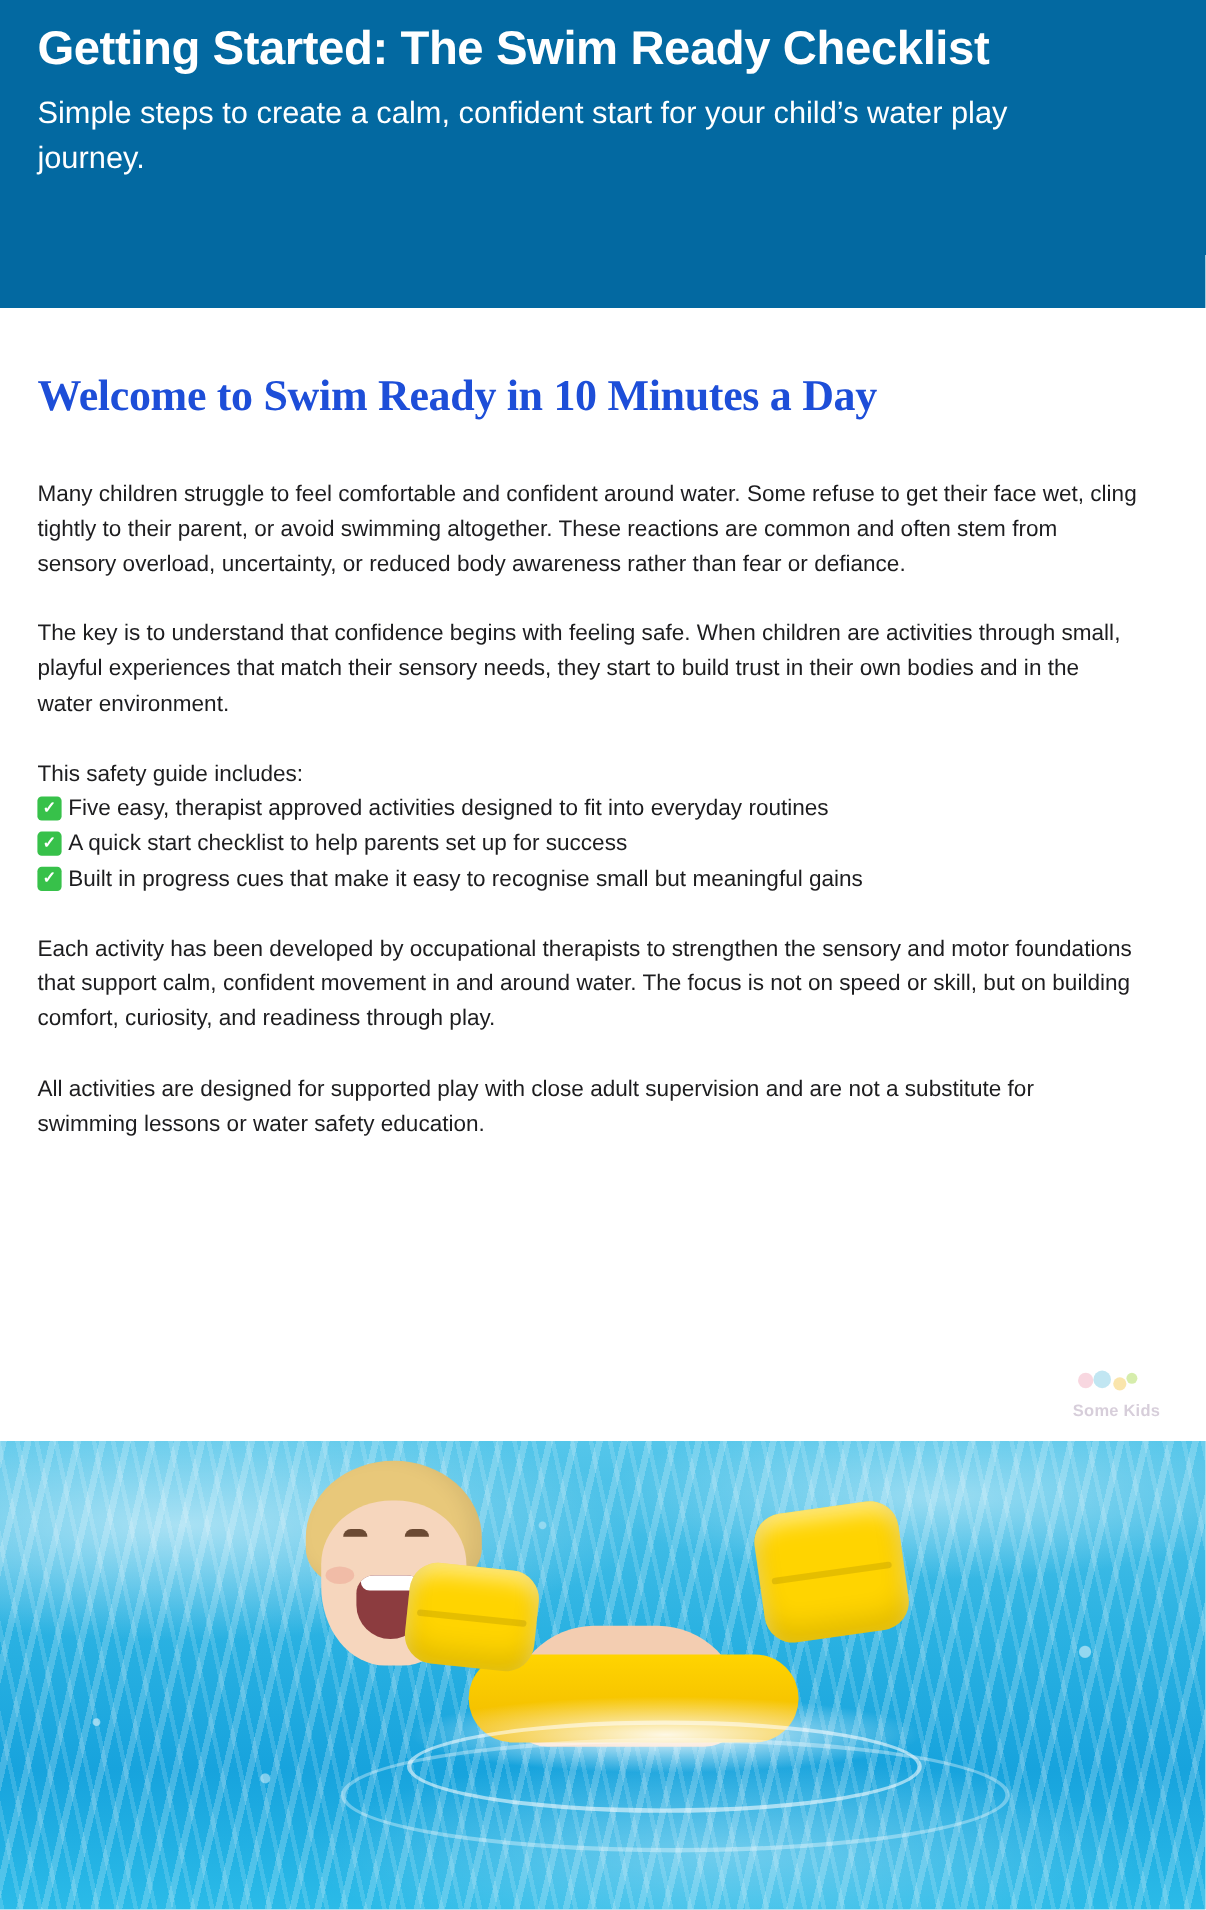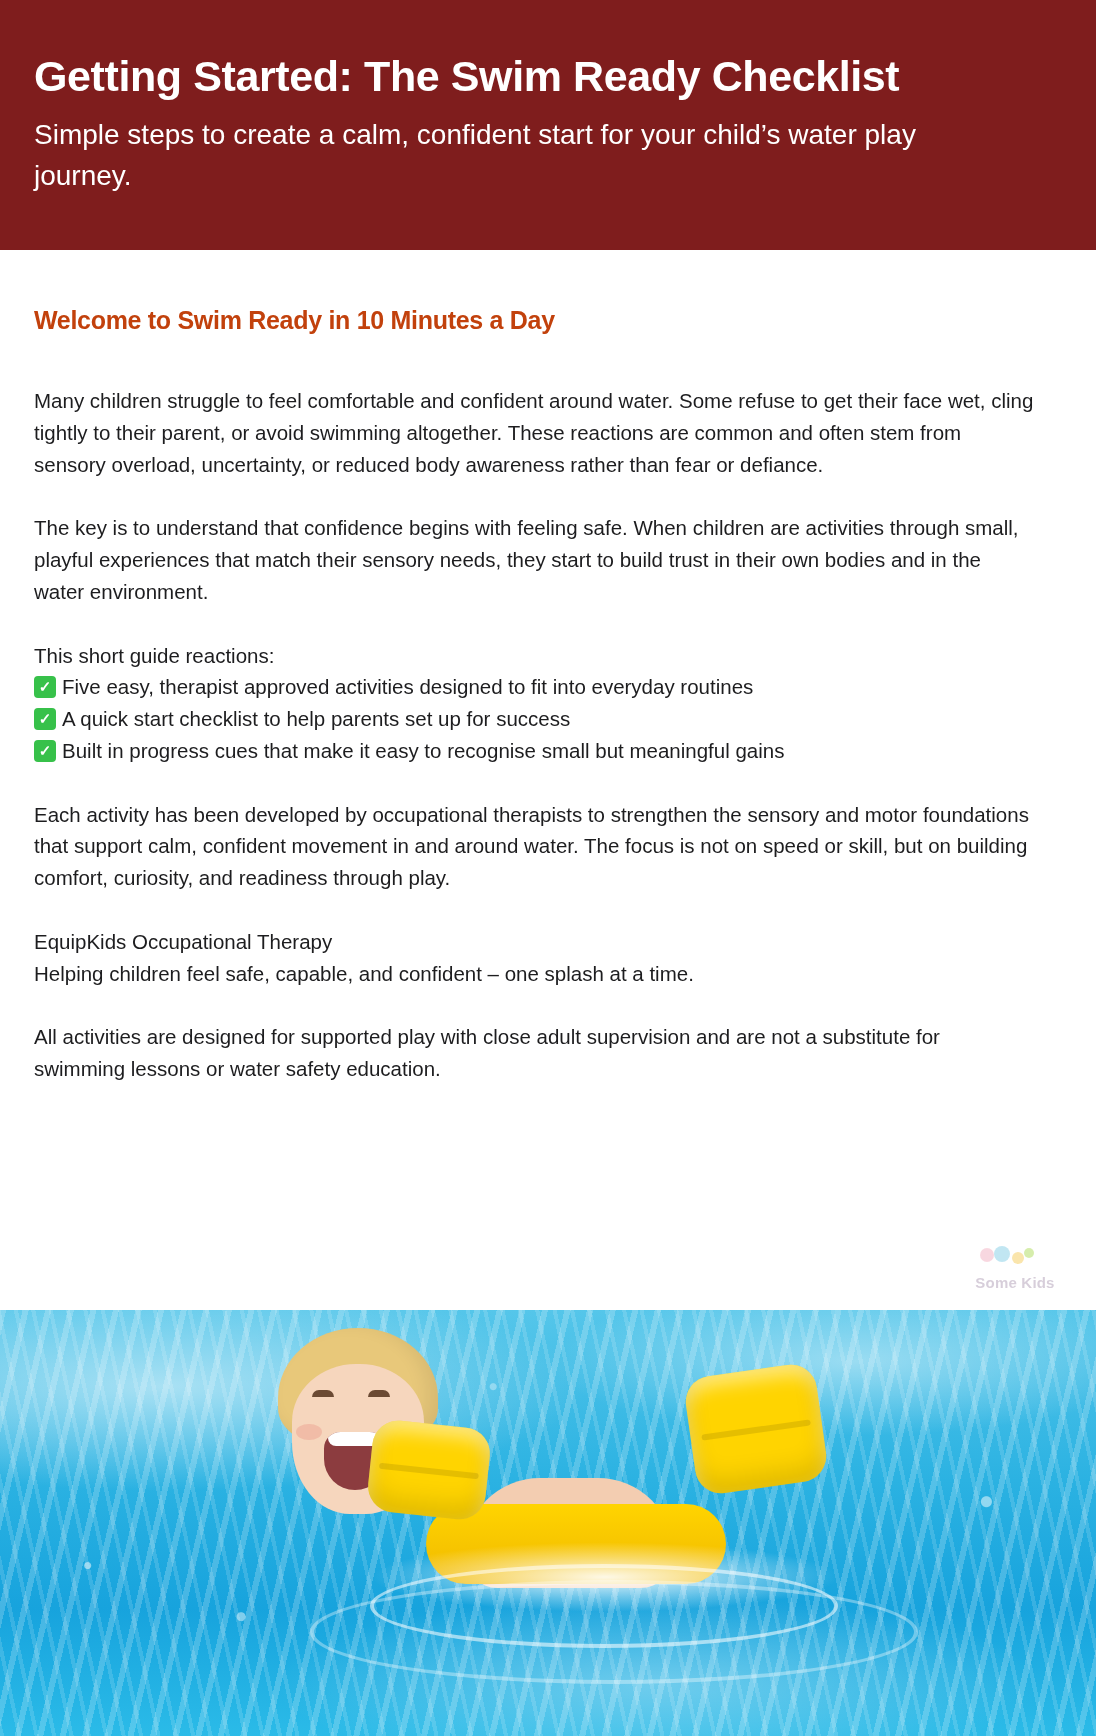--- a/index.html
+++ b/index.html
@@ -11,25 +11,25 @@
     height: 1736px;
     background: #ffffff;
     font-family: "Liberation Sans", sans-serif;
     color: #1d1d1f;
     overflow: hidden;
     position: relative;
   }
 
   
   .header-band {
-    background: #7f1d1d;
-    padding: 52px 34px 30px 34px;
+    background: #0369a1;
+    padding: 20px 34px 30px 34px;
     box-sizing: border-box;
     width: 100%;
-    height: 250px;
+    height: 280px;
   }
   .header-title {
     color: #ffffff;
     font-size: 43px;
     font-weight: 700;
     letter-spacing: -0.4px;
     line-height: 1.15;
     margin: 0 0 14px 0;
   }
   .header-sub {
@@ -41,25 +41,26 @@
     max-width: 900px;
   }
 
   
   .content {
     padding: 56px 34px 0 34px;
     box-sizing: border-box;
     width: 100%;
   }
   .welcome-heading {
-    font-size: 25px;
+    font-size: 40px;
     font-weight: 700;
     letter-spacing: -0.3px;
     margin: 0 0 50px 0;
-    color: #c2410c;
+    color: #1d4ed8;
+    font-family: Liberation Serif, serif;
   }
   .section-label {
     font-size: 19px;
     font-weight: 700;
     margin: 0 0 34px 0;
     color: #111113;
   }
   p.body-text {
     font-size: 20.5px;
     line-height: 1.55;
@@ -290,42 +291,38 @@
 </div>
 
 <div class="content">
 
   <h2 class="welcome-heading">Welcome to Swim Ready in 10 Minutes a Day</h2>
 
 
   <p class="body-text">Many children struggle to feel comfortable and confident around water. Some refuse to get their face wet, cling tightly to their parent, or avoid swimming altogether. These reactions are common and often stem from sensory overload, uncertainty, or reduced body awareness rather than fear or defiance.</p>
   <p class="body-text">The key is to understand that confidence begins with feeling safe. When children are activities through small, playful experiences that match their sensory needs, they start to build trust in their own bodies and in the water environment.</p>
 
-  <p class="list-intro">This short guide reactions:</p>
+  <p class="list-intro">This safety guide includes:</p>
   <ul class="check-list">
     <li>
       <span class="check-mark">✓</span>
       <span>Five easy, therapist approved activities designed to fit into everyday routines</span>
     </li>
     <li>
       <span class="check-mark">✓</span>
       <span>A quick start checklist to help parents set up for success</span>
     </li>
     <li>
       <span class="check-mark">✓</span>
       <span>Built in progress cues that make it easy to recognise small but meaningful gains</span>
     </li>
   </ul>
 
   <p class="body-text">Each activity has been developed by occupational therapists to strengthen the sensory and motor foundations that support calm, confident movement in and around water. The focus is not on speed or skill, but on building comfort, curiosity, and readiness through play.</p>
 
-  <div class="signature-block">
-    <div>EquipKids Occupational Therapy</div>
-    <div>Helping children feel safe, capable, and confident – one splash at a time.</div>
-  </div>
 
   <p class="body-text">All activities are designed for supported play with close adult supervision and are not a substitute for swimming lessons or water safety education.</p>
 </div>
 
 <div class="watermark">
   <div class="mark-shapes">
     <span class="blob wm-1"></span>
     <span class="blob wm-2"></span>
     <span class="blob wm-3"></span>
     <span class="blob wm-4"></span>

